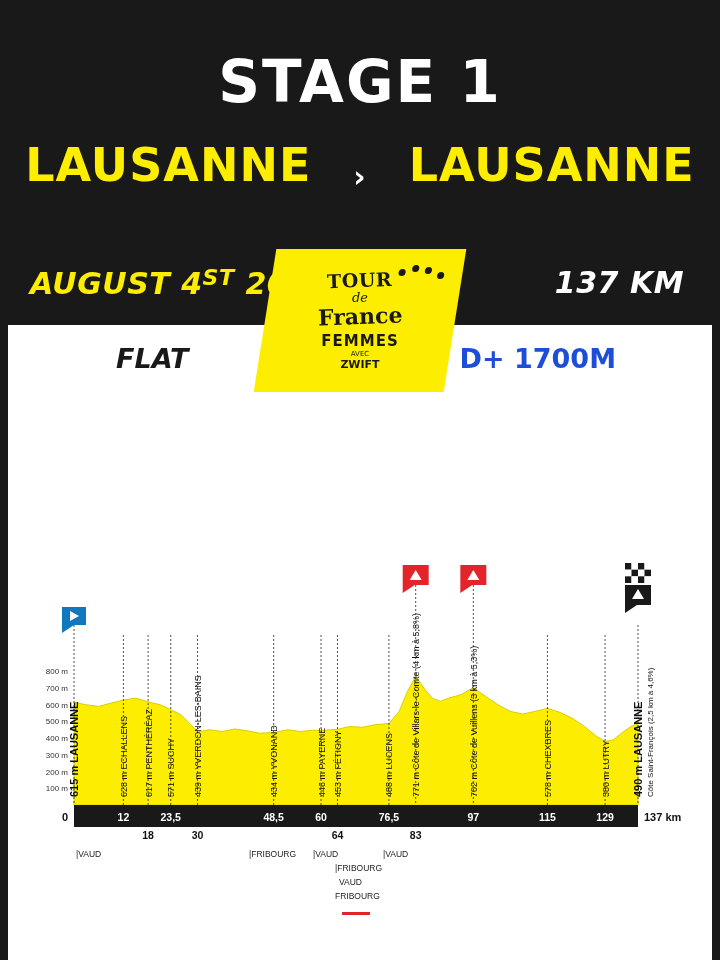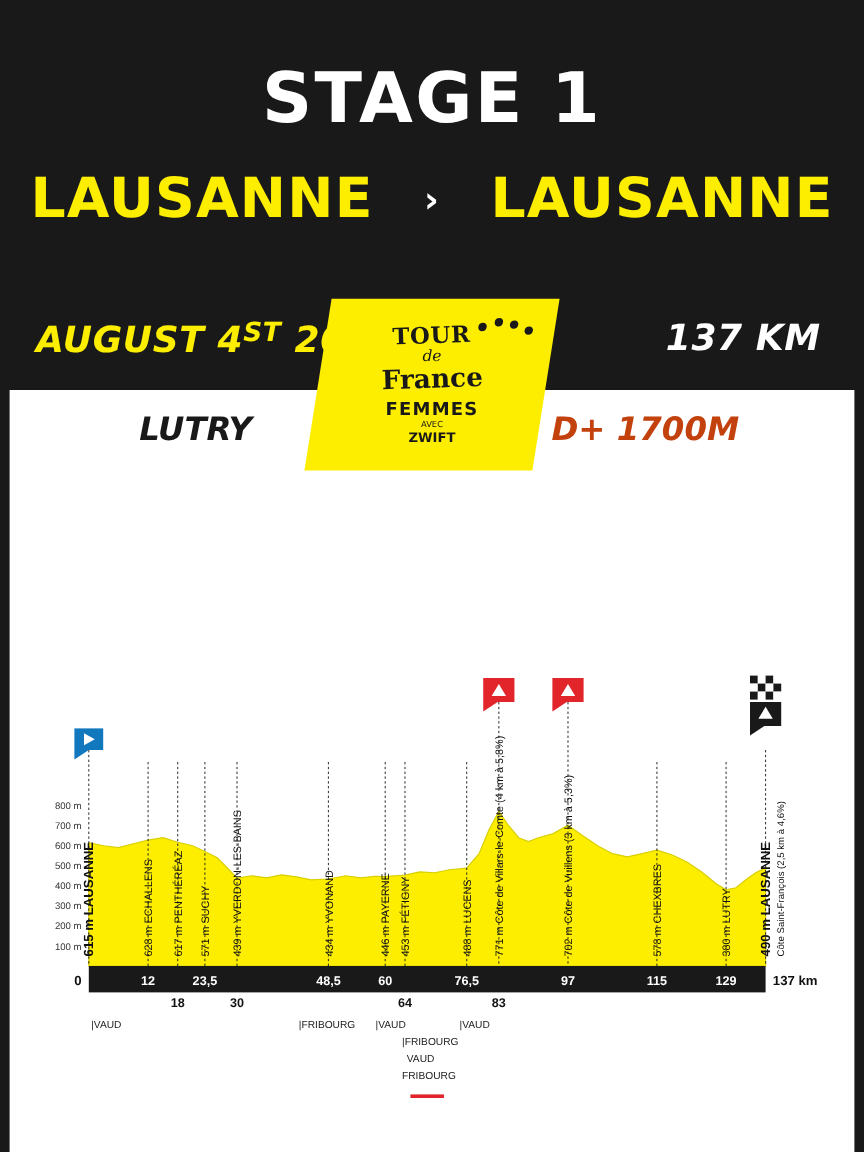--- a/index.html
+++ b/index.html
@@ -31,21 +31,21 @@
   }
   .route-line {
     position: absolute; left: 0; top: 138px; width: 720px;
     text-align: center;
     color: #fdee00;
     font-family: "DejaVu Sans", sans-serif;
     font-weight: 700;
     font-size: 46px;
     letter-spacing: 1px;
     display: flex;
-    align-items: center;
+    align-items: flex-end;
     justify-content: center;
     gap: 42px;
   }
   .route-arrow {
     color: #ffffff;
     font-size: 30px;
     font-weight: 700;
     position: relative;
     top: 2px;
   }
@@ -84,23 +84,22 @@
   .info-type {
     position: absolute; left: 108px; top: 18px;
     color: #191919;
     font-family: "DejaVu Sans", sans-serif;
     font-style: italic;
     font-weight: 700;
     font-size: 27px;
   }
   .info-elev {
     position: absolute; right: 96px; top: 18px;
-    color: #c2410c;
-    font-family: "DejaVu Sans", sans-serif;
-    font-style: italic;
+    color: #1d4ed8;
+    font-family: "DejaVu Sans", sans-serif;
     font-weight: 700;
     font-size: 27px;
   }
 
   
   .logo-wrap {
     position: absolute; left: 265px; top: 249px;
     width: 190px; height: 143px;
     background: #fdee00;
     transform: skewX(-9deg);
@@ -197,21 +196,21 @@
   </div>
 
   <div class="info-band">
     <div class="info-date">
       <span>AUGUST 4</span><sup>ST</sup><span> 2026</span>
     </div>
     <div class="info-dist">137 KM</div>
   </div>
 
   <div class="panel">
-    <div class="info-type">LUTRY</div>
+    <div class="info-type">FLAT</div>
     <div class="info-elev">D+ 1700M</div>
 
     <div class="chart">
       <svg width="704" height="480" viewBox="0 0 704 480" xmlns="http://www.w3.org/2000/svg">
 
         <g id="yticks" font-family="Liberation Sans, sans-serif" font-size="8" fill="#333">
             <text x="60" y="239.35294117647058" text-anchor="end">800 m</text>
             <text x="60" y="256.05882352941177" text-anchor="end">700 m</text>
             <text x="60" y="272.7647058823529" text-anchor="end">600 m</text>
             <text x="60" y="289.47058823529414" text-anchor="end">500 m</text>

